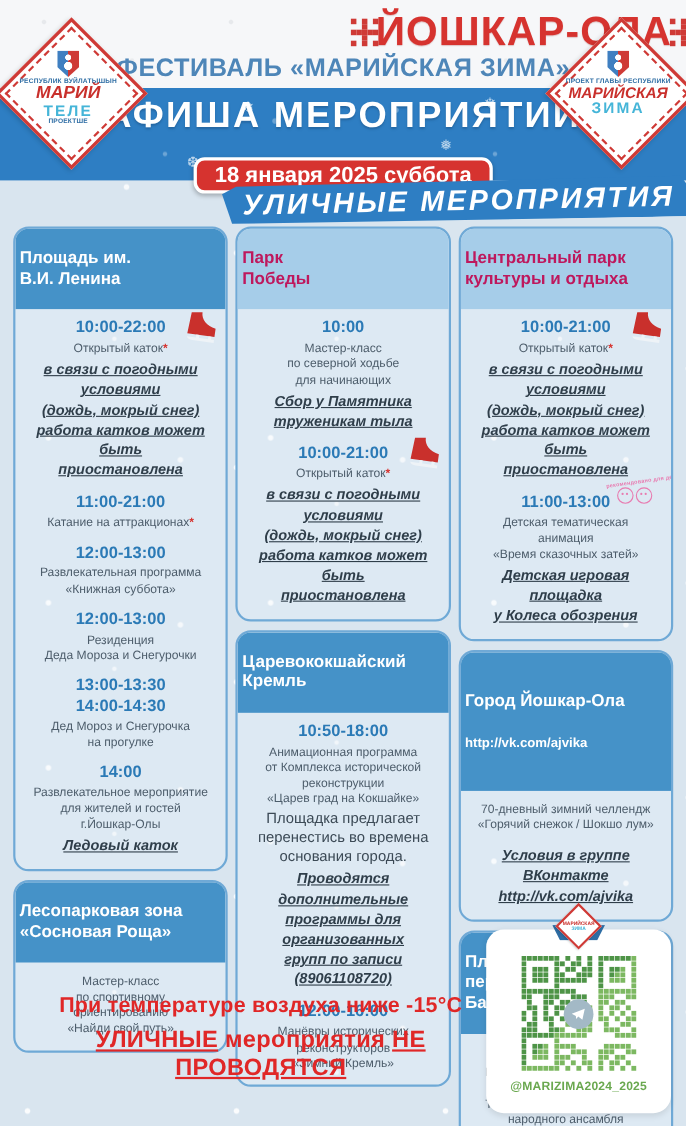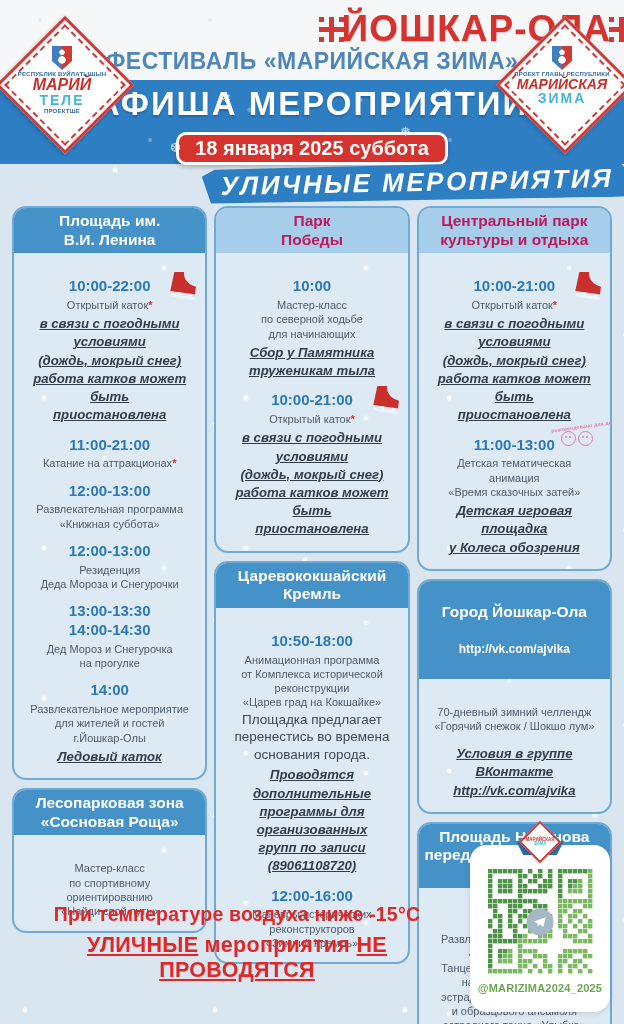--- a/index.html
+++ b/index.html
@@ -26,21 +26,21 @@
     box-shadow:0 -5px #cf3a36,0 -10px #cf3a36,0 5px #cf3a36,0 10px #cf3a36,
       -5px 0 #cf3a36,-10px 0 #cf3a36,5px 0 #cf3a36,10px 0 #cf3a36,
       -10px -10px #cf3a36,10px -10px #cf3a36,-10px 10px #cf3a36,10px 10px #cf3a36;}
   .festival{position:absolute;top:48px;left:0;right:0;text-align:center;font-size:23px;font-weight:800;color:#4e86b8;letter-spacing:.5px;z-index:4}
   .blue-band{position:absolute;top:80px;left:0;right:0;height:84px;background:#2e7ec3;
     background-image:radial-gradient(circle at 60px 20px, rgba(255,255,255,.35) 2px, transparent 3px),
       radial-gradient(circle at 150px 60px, rgba(255,255,255,.3) 1.5px, transparent 2.5px),
       radial-gradient(circle at 250px 30px, rgba(255,255,255,.3) 2px, transparent 3px);
     background-size:300px 84px;z-index:2;text-align:center}
   .afisha{margin-top:5px;font-size:33px;font-weight:800;color:#fff;letter-spacing:2px;text-shadow:0 2px 2px rgba(20,60,100,.35)}
-  .date-badge{display:inline-block;margin-top:9px;background:#d6332f;border:3px solid #fff;border-radius:10px;
+  .date-badge{display:inline-block;margin-top:20px;background:#d6332f;border:3px solid #fff;border-radius:10px;
     color:#fff;font-weight:700;font-size:20px;padding:2px 16px;box-shadow:0 2px 4px rgba(0,0,0,.25)}
   .flake{position:absolute;color:rgba(255,255,255,.7);font-size:13px}
   .section-band{position:absolute;top:164px;left:202px;width:430px;height:37px;background:#2e7ec3;
     transform:rotate(-1.2deg);display:flex;align-items:center;justify-content:center;z-index:3;
     clip-path:polygon(0% 22%,3% 4%,97% 0%,100% 50%,98% 100%,2% 95%);
     color:#fff;font-size:26px;font-weight:700;font-style:italic;letter-spacing:2.5px;white-space:nowrap}
   
   .diamond{position:absolute;width:92px;height:92px;background:#fff;transform:rotate(45deg);
     border:3px solid #cf3a36;outline:2px dashed #cf3a36;outline-offset:-8px;z-index:5;box-shadow:0 2px 5px rgba(0,0,0,.18)}
   .diamond.left{left:16px;top:36px}
@@ -59,44 +59,44 @@
   .lg-n2{font-size:14px;color:#45b5d8;font-weight:800;letter-spacing:2px;line-height:1.1}
   .lg-n1.script{font-size:14px}
   
   .cards{position:absolute;top:206px;left:12px;width:600px;display:grid;grid-template-columns:1fr 1fr 1fr;gap:7px;align-items:start;z-index:1}
   .col{display:flex;flex-direction:column;gap:8px}
   .card{background:#dde9f3;border:2px solid #6fa9d6;border-radius:14px;overflow:hidden;
     background-image:radial-gradient(circle at 30px 40px, rgba(255,255,255,.8) 2px, transparent 3px),
       radial-gradient(circle at 90px 100px, rgba(255,255,255,.6) 1.5px, transparent 2.5px),
       radial-gradient(circle at 150px 60px, rgba(255,255,255,.7) 2px, transparent 3px);
     background-size:170px 150px}
-  .card-h{padding:4px 4px;text-align:center;font-weight:700;font-size:15.5px;line-height:1.2;white-space:pre-line}
+  .card-h{padding:18px 4px;text-align:left;font-weight:700;font-size:15.5px;line-height:1.2;white-space:pre-line}
   .card-h.dark{background:#4592c8;color:#fff}
   .card-h.light{background:#a6cde9;color:#be185d}
   .card-h-sub{font-size:12px;font-weight:700;margin-top:1px}
-  .card-b{padding:24px 5px 10px;text-align:center}
+  .card-b{padding:8px 5px 10px;text-align:center}
   .event{margin-bottom:11px;position:relative}
   .event:last-child{margin-bottom:2px}
   .time{color:#2b7ab6;font-weight:700;font-size:15px;line-height:1.25;white-space:pre-line}
   .txt{color:#4d5d6b;font-size:11px;line-height:1.3;white-space:pre-line;margin-top:2px}
   .bold-note{color:#3c4a56;font-weight:400;font-size:13.5px;line-height:1.3;white-space:pre-line;margin-top:1px}
   .note{color:#2f3e4a;font-size:13.2px;font-weight:700;font-style:italic;text-decoration:underline;line-height:1.38;white-space:pre-line;margin-top:3px}
   .ast{color:#d6332f;font-weight:700}
   .skate{position:absolute;right:0px;top:-8px;width:36px;height:36px;transform:rotate(8deg)}
   .stamp{position:absolute;right:2px;top:-12px;width:52px;height:34px;color:#e87bb0}
   .stamp .stamp-txt{display:block;font-size:5px;font-weight:700;transform:rotate(-8deg);letter-spacing:.2px;white-space:nowrap}
   .stamp .faces{display:flex;justify-content:center;gap:2px;margin-top:1px}
   .stamp .face{width:13px;height:13px;border:1.3px solid #e87bb0;border-radius:50%;position:relative}
   .stamp .face::before{content:"";position:absolute;left:3px;top:4px;width:2px;height:2px;border-radius:50%;background:#e87bb0;box-shadow:4px 0 #e87bb0}
   
   .warning{position:absolute;top:903px;left:18px;width:438px;text-align:center;color:#e02727;font-weight:700;z-index:2}
   .warning .l1{font-size:19.5px;letter-spacing:.2px}
   .warning .l2{font-size:21.5px;margin-top:7px;letter-spacing:.3px}
   .uline{text-decoration:underline}
-  .qr-card{position:absolute;top:845px;right:14px;width:140px;height:167px;background:#fff;border-radius:16px;
+  .qr-card{position:absolute;top:845px;right:14px;width:168px;height:167px;background:#fff;border-radius:16px;
     box-shadow:0 2px 6px rgba(0,0,0,.10);display:flex;flex-direction:column;align-items:center;z-index:2}
   .mini-ribbon{position:absolute;top:-4px;left:50%;transform:translateX(-50%);width:48px;height:14px;background:#2e6da4;
     clip-path:polygon(0 0,100% 0,85% 100%,15% 100%)}
   .mini-diamond{position:absolute;top:-18px;left:50%;transform:translateX(-50%) rotate(45deg);width:26px;height:26px;
     background:#fff;border:2px solid #cf3a36;box-shadow:0 1px 2px rgba(0,0,0,.2)}
   .mini-diamond-in{position:absolute;inset:0;transform:rotate(-45deg);display:flex;flex-direction:column;align-items:center;justify-content:center;line-height:1}
   .mini-n1{font-size:4.5px;font-weight:800;color:#c9302c}
   .mini-n2{font-size:4.5px;font-weight:800;color:#45b5d8}
   .qr-box{margin-top:24px;width:105px;height:105px;position:relative}
   .tg-circle{position:absolute;left:50%;top:50%;transform:translate(-50%,-50%);width:27px;height:27px;border-radius:50%;

